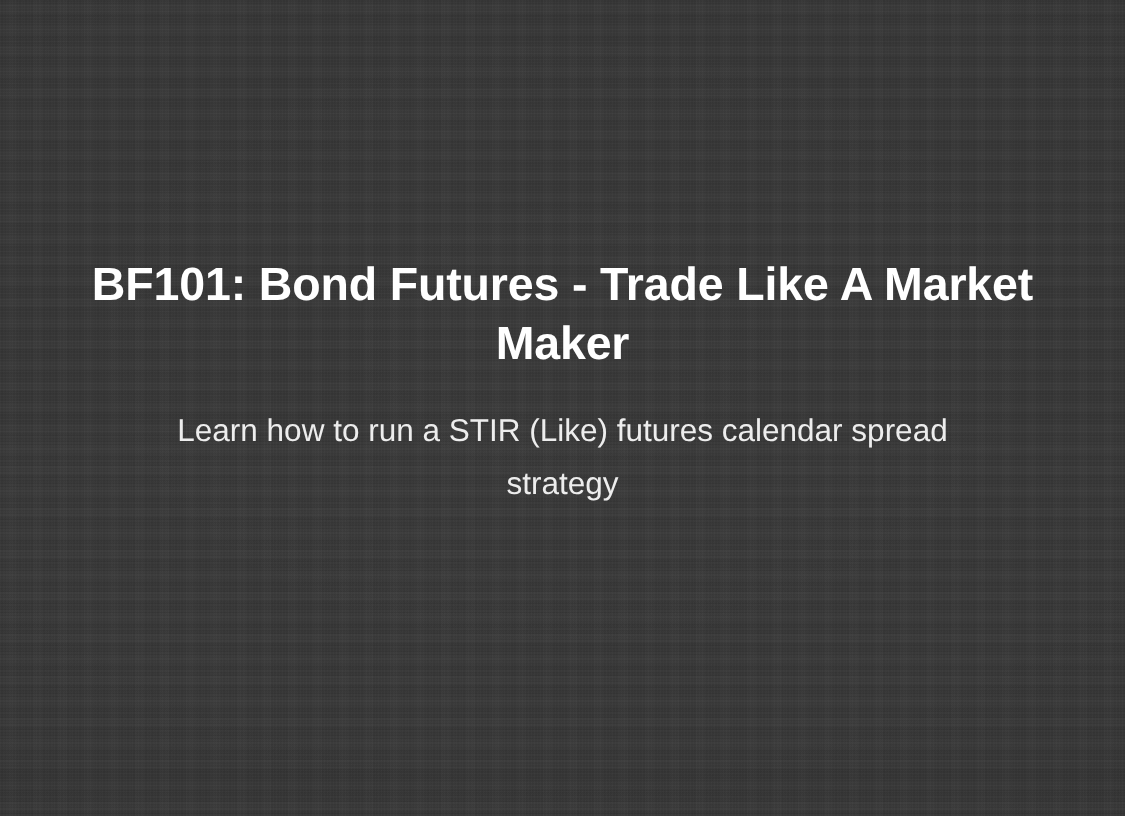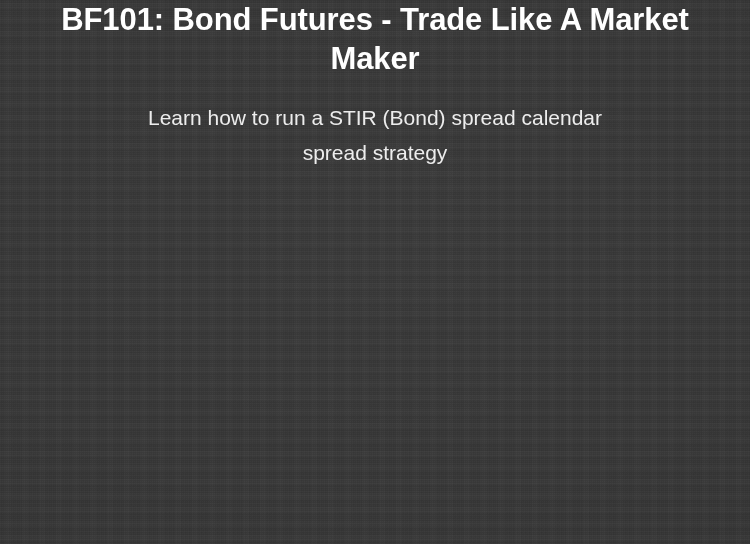--- a/index.html
+++ b/index.html
@@ -84,20 +84,21 @@
       rgba(255,255,255,0.000) 55%,
       rgba(0,0,0,0.050) 100%
     );
   }
 
   .hero-content {
     position: absolute;
     left: 0;
     top: 0;
     width: 750px;
+    padding-top: 170px;
     box-sizing: border-box;
     text-align: center;
     z-index: 2;
   }
 
   .hero-title {
     width: 690px;
     margin: 0 auto;
     font-size: 31px;
     font-weight: bold;
@@ -122,17 +123,17 @@
 
 <div class="hero">
 
   <div class="hero-texture"></div>
   <div class="hero-vignette"></div>
 
   <div class="hero-content">
 
     <h1 class="hero-title">BF101: Bond Futures - Trade Like A Market Maker</h1>
 
-    <p class="hero-subtitle">Learn how to run a STIR (Bond) spread calendar spread strategy</p>
+    <p class="hero-subtitle">Learn how to run a STIR (Like) futures calendar spread strategy</p>
 
   </div>
 
 </div>
 
 </body></html>

